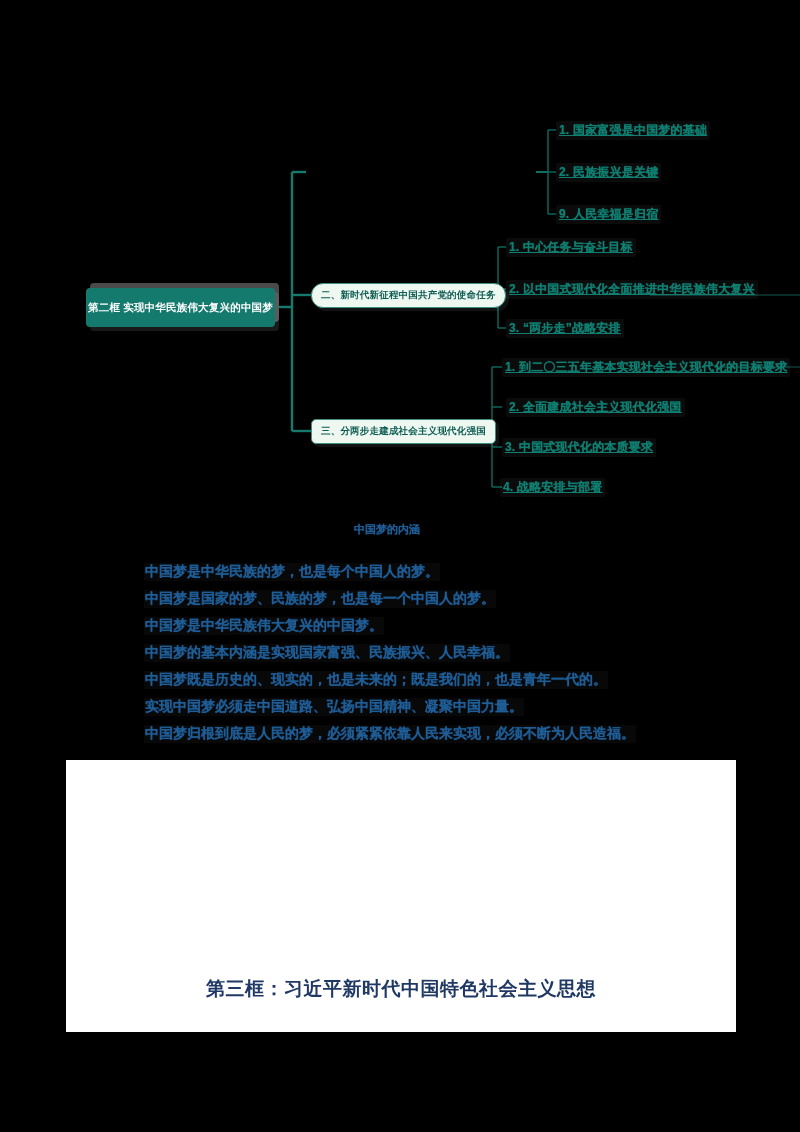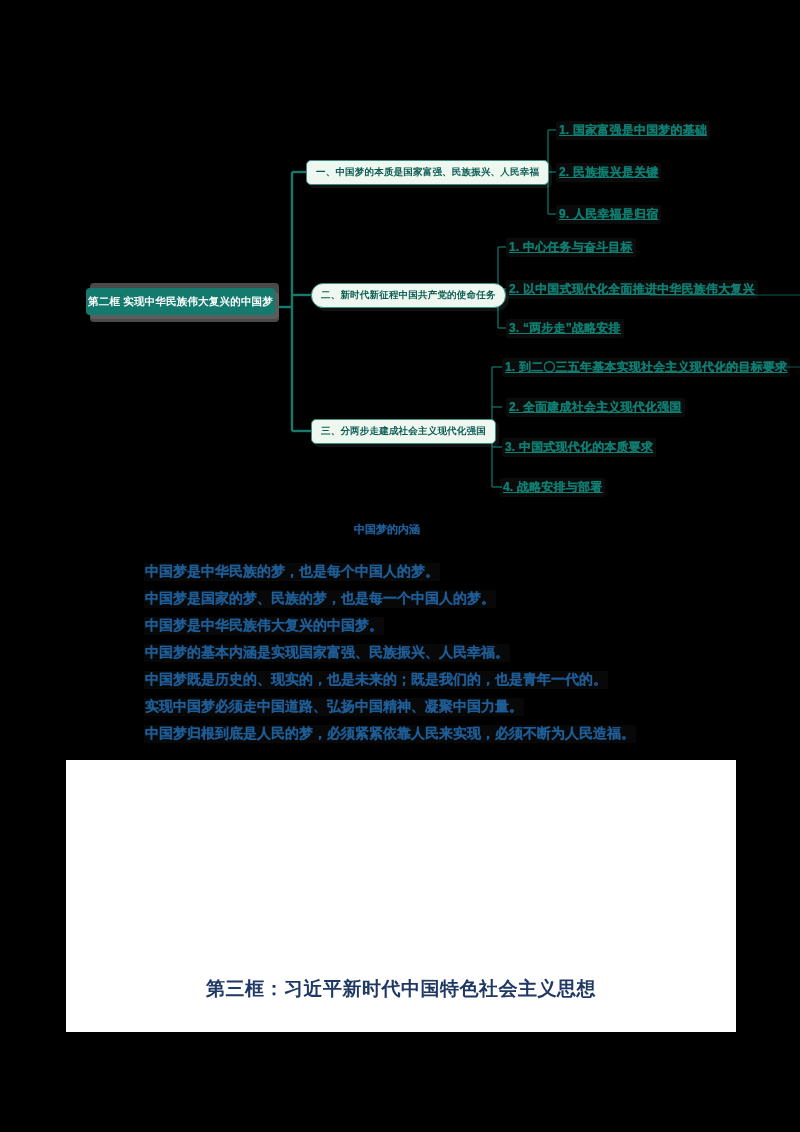--- a/index.html
+++ b/index.html
@@ -9,21 +9,21 @@
   .canvas{position:absolute;inset:0;background:#000;}
 
   
   .mindmap{position:absolute;left:0;top:0;width:800px;height:510px;}
 
   .node{position:absolute;box-sizing:border-box;white-space:nowrap;
         font-weight:700;letter-spacing:.2px;}
 
   
   .root{
-    left:86px;top:288px;width:189px;height:27px;
+    left:86px;top:288px;width:189px;height:39px;
     background:#157a6e;color:#ffffff;
     border-radius:4px;
     font-size:10.5px;
     display:flex;align-items:center;justify-content:center;
     box-shadow:4px 4px 0 rgba(255,255,255,.10);
   }
   .root-shadow{
     position:absolute;left:90px;top:283px;width:189px;height:39px;
     background:#4a4a4a;border-radius:4px;
   }
@@ -124,21 +124,20 @@
       <path d="M492 447 H502" stroke="#0d6b60" stroke-width="1.4" fill="none"></path>
       <path d="M492 487 H502" stroke="#0d6b60" stroke-width="1.4" fill="none"></path>
 
       <path d="M650 295 H800" stroke="#14584f" stroke-width="1" fill="none"></path>
       <path d="M715 367 H800" stroke="#14584f" stroke-width="1" fill="none"></path>
     </svg>
 
     <div class="root-shadow"></div>
     <div class="node root">第二框 实现中华民族伟大复兴的中国梦</div>
 
-    <div class="node l2" id="l2-0">一、中国梦的本质是国家富强、民族振兴、人民幸福</div>
     <div class="node l2" id="l2-1">二、新时代新征程中国共产党的使命任务</div>
     <div class="node l2" id="l2-2">三、分两步走建成社会主义现代化强国</div>
 
     <div class="node l3" style="left:556px;top:121px;">1. 国家富强是中国梦的基础</div>
     <div class="node l3" style="left:556px;top:163px;">2. 民族振兴是关键</div>
     <div class="node l3" style="left:556px;top:205px;">9. 人民幸福是归宿</div>
 
     <div class="node l3" style="left:506px;top:238px;">1. 中心任务与奋斗目标</div>
     <div class="node l3" style="left:506px;top:280px;">2. 以中国式现代化全面推进中华民族伟大复兴</div>
     <div class="node l3" style="left:506px;top:319px;">3. “两步走”战略安排</div>

